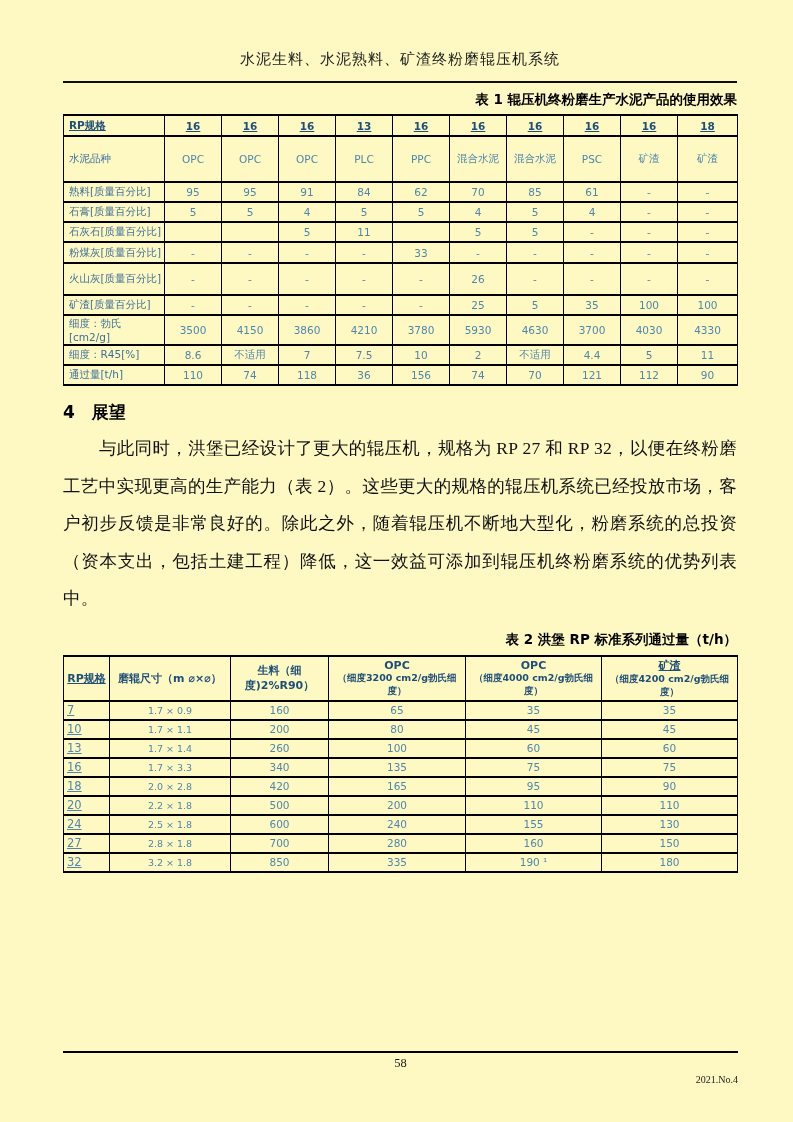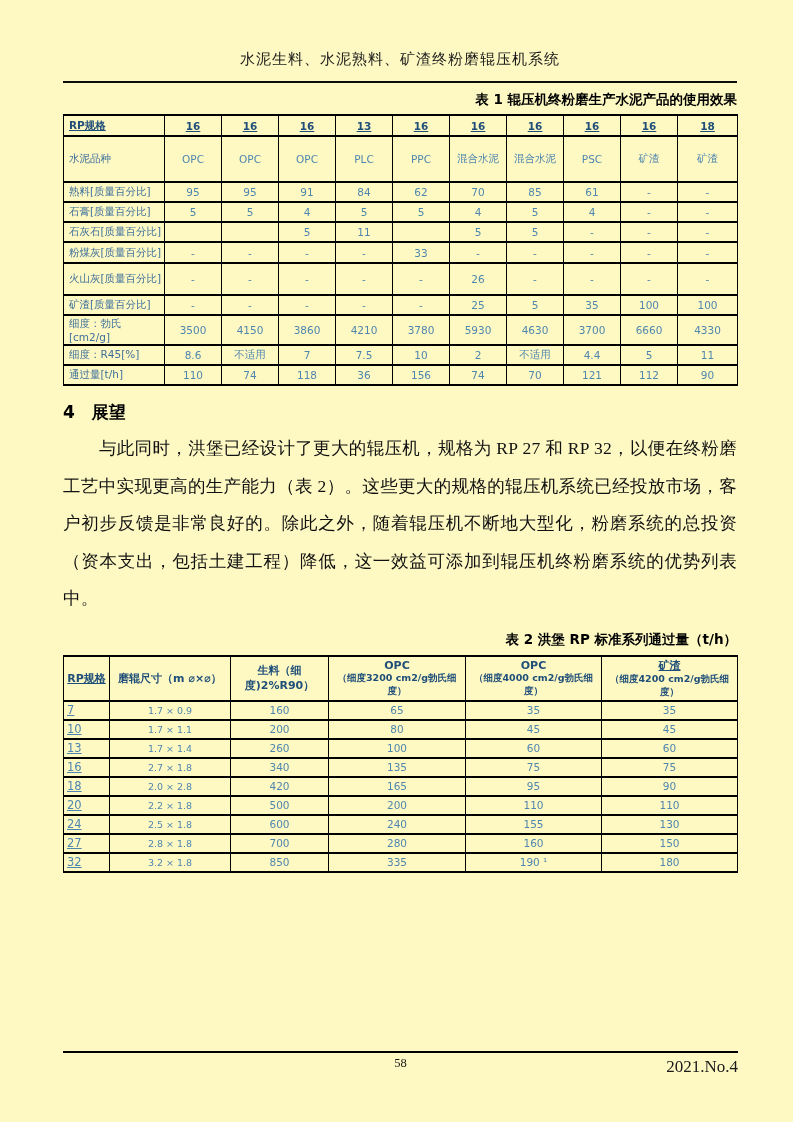--- a/index.html
+++ b/index.html
@@ -71,21 +71,21 @@
   #table2 .u { text-decoration:underline; }
 
   
   .footer { position:absolute; left:63px; right:55px; top:1051px; }
   .footer-rule { border-top:2.5px solid #000; }
   .footer .page-num {
     position:absolute; top:5px; left:50%; transform:translateX(-50%);
     font-size:12.5px; font-family:"Liberation Serif", serif;
   }
   .footer .issue {
-    position:absolute; top:6px; right:0; font-size:17px;
+    position:absolute; top:23px; right:0; font-size:10px;
     font-family:"Liberation Serif", serif;
   }
 </style>
 </head>
 <body>
 
 <div class="page">
   <div class="content">
 
     <div class="doc-header">
@@ -217,21 +217,21 @@
           <tr>
             <td class="lab">细度：勃氏[cm2/g]</td>
             <td class="val">3500</td>
             <td class="val">4150</td>
             <td class="val">3860</td>
             <td class="val">4210</td>
             <td class="val">3780</td>
             <td class="val">5930</td>
             <td class="val">4630</td>
             <td class="val">3700</td>
-            <td class="val">6660</td>
+            <td class="val">4030</td>
             <td class="val">4330</td>
           </tr>
           <tr>
             <td class="lab">细度：R45[%]</td>
             <td class="val">8.6</td>
             <td class="val">不适用</td>
             <td class="val">7</td>
             <td class="val">7.5</td>
             <td class="val">10</td>
             <td class="val">2</td>
@@ -316,21 +316,21 @@
           <tr>
             <td class="rp">13</td>
             <td class="size">1.7 × 1.4</td>
             <td class="val">260</td>
             <td class="val">100</td>
             <td class="val">60</td>
             <td class="val">60</td>
           </tr>
           <tr>
             <td class="rp">16</td>
-            <td class="size">2.7 × 1.8</td>
+            <td class="size">1.7 × 3.3</td>
             <td class="val">340</td>
             <td class="val">135</td>
             <td class="val">75</td>
             <td class="val">75</td>
           </tr>
           <tr>
             <td class="rp">18</td>
             <td class="size">2.0 × 2.8</td>
             <td class="val">420</td>
             <td class="val">165</td>

